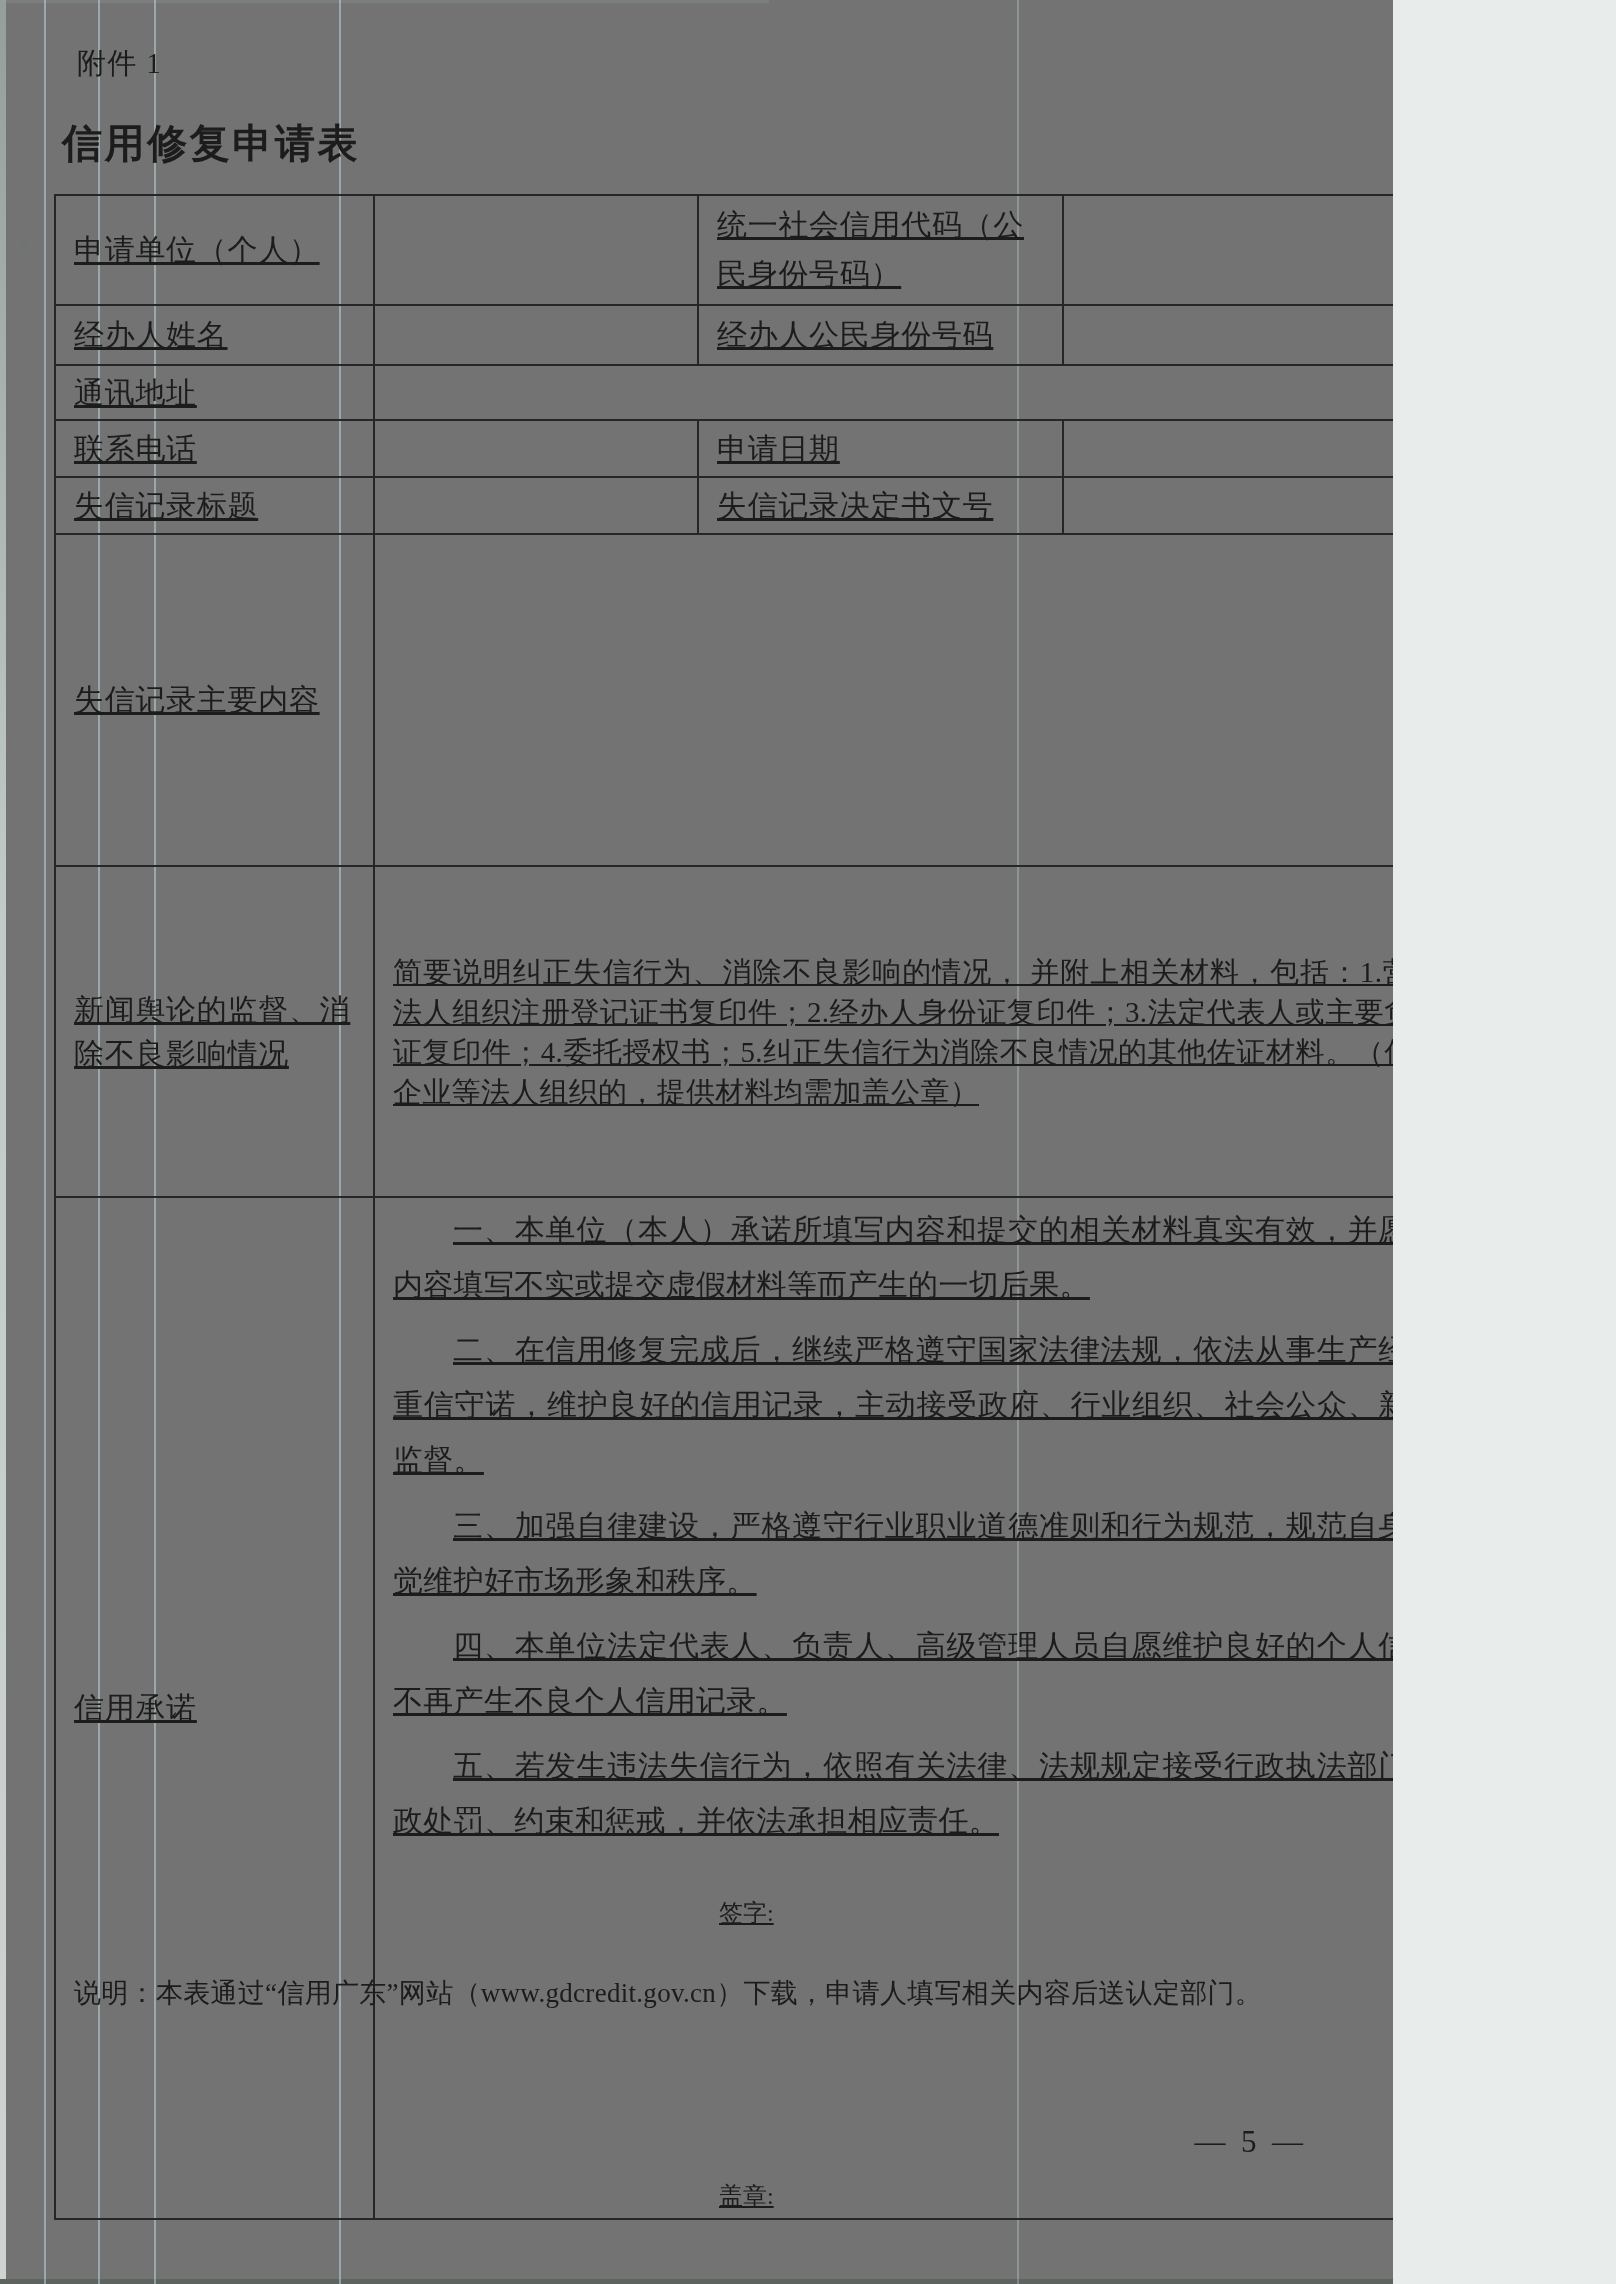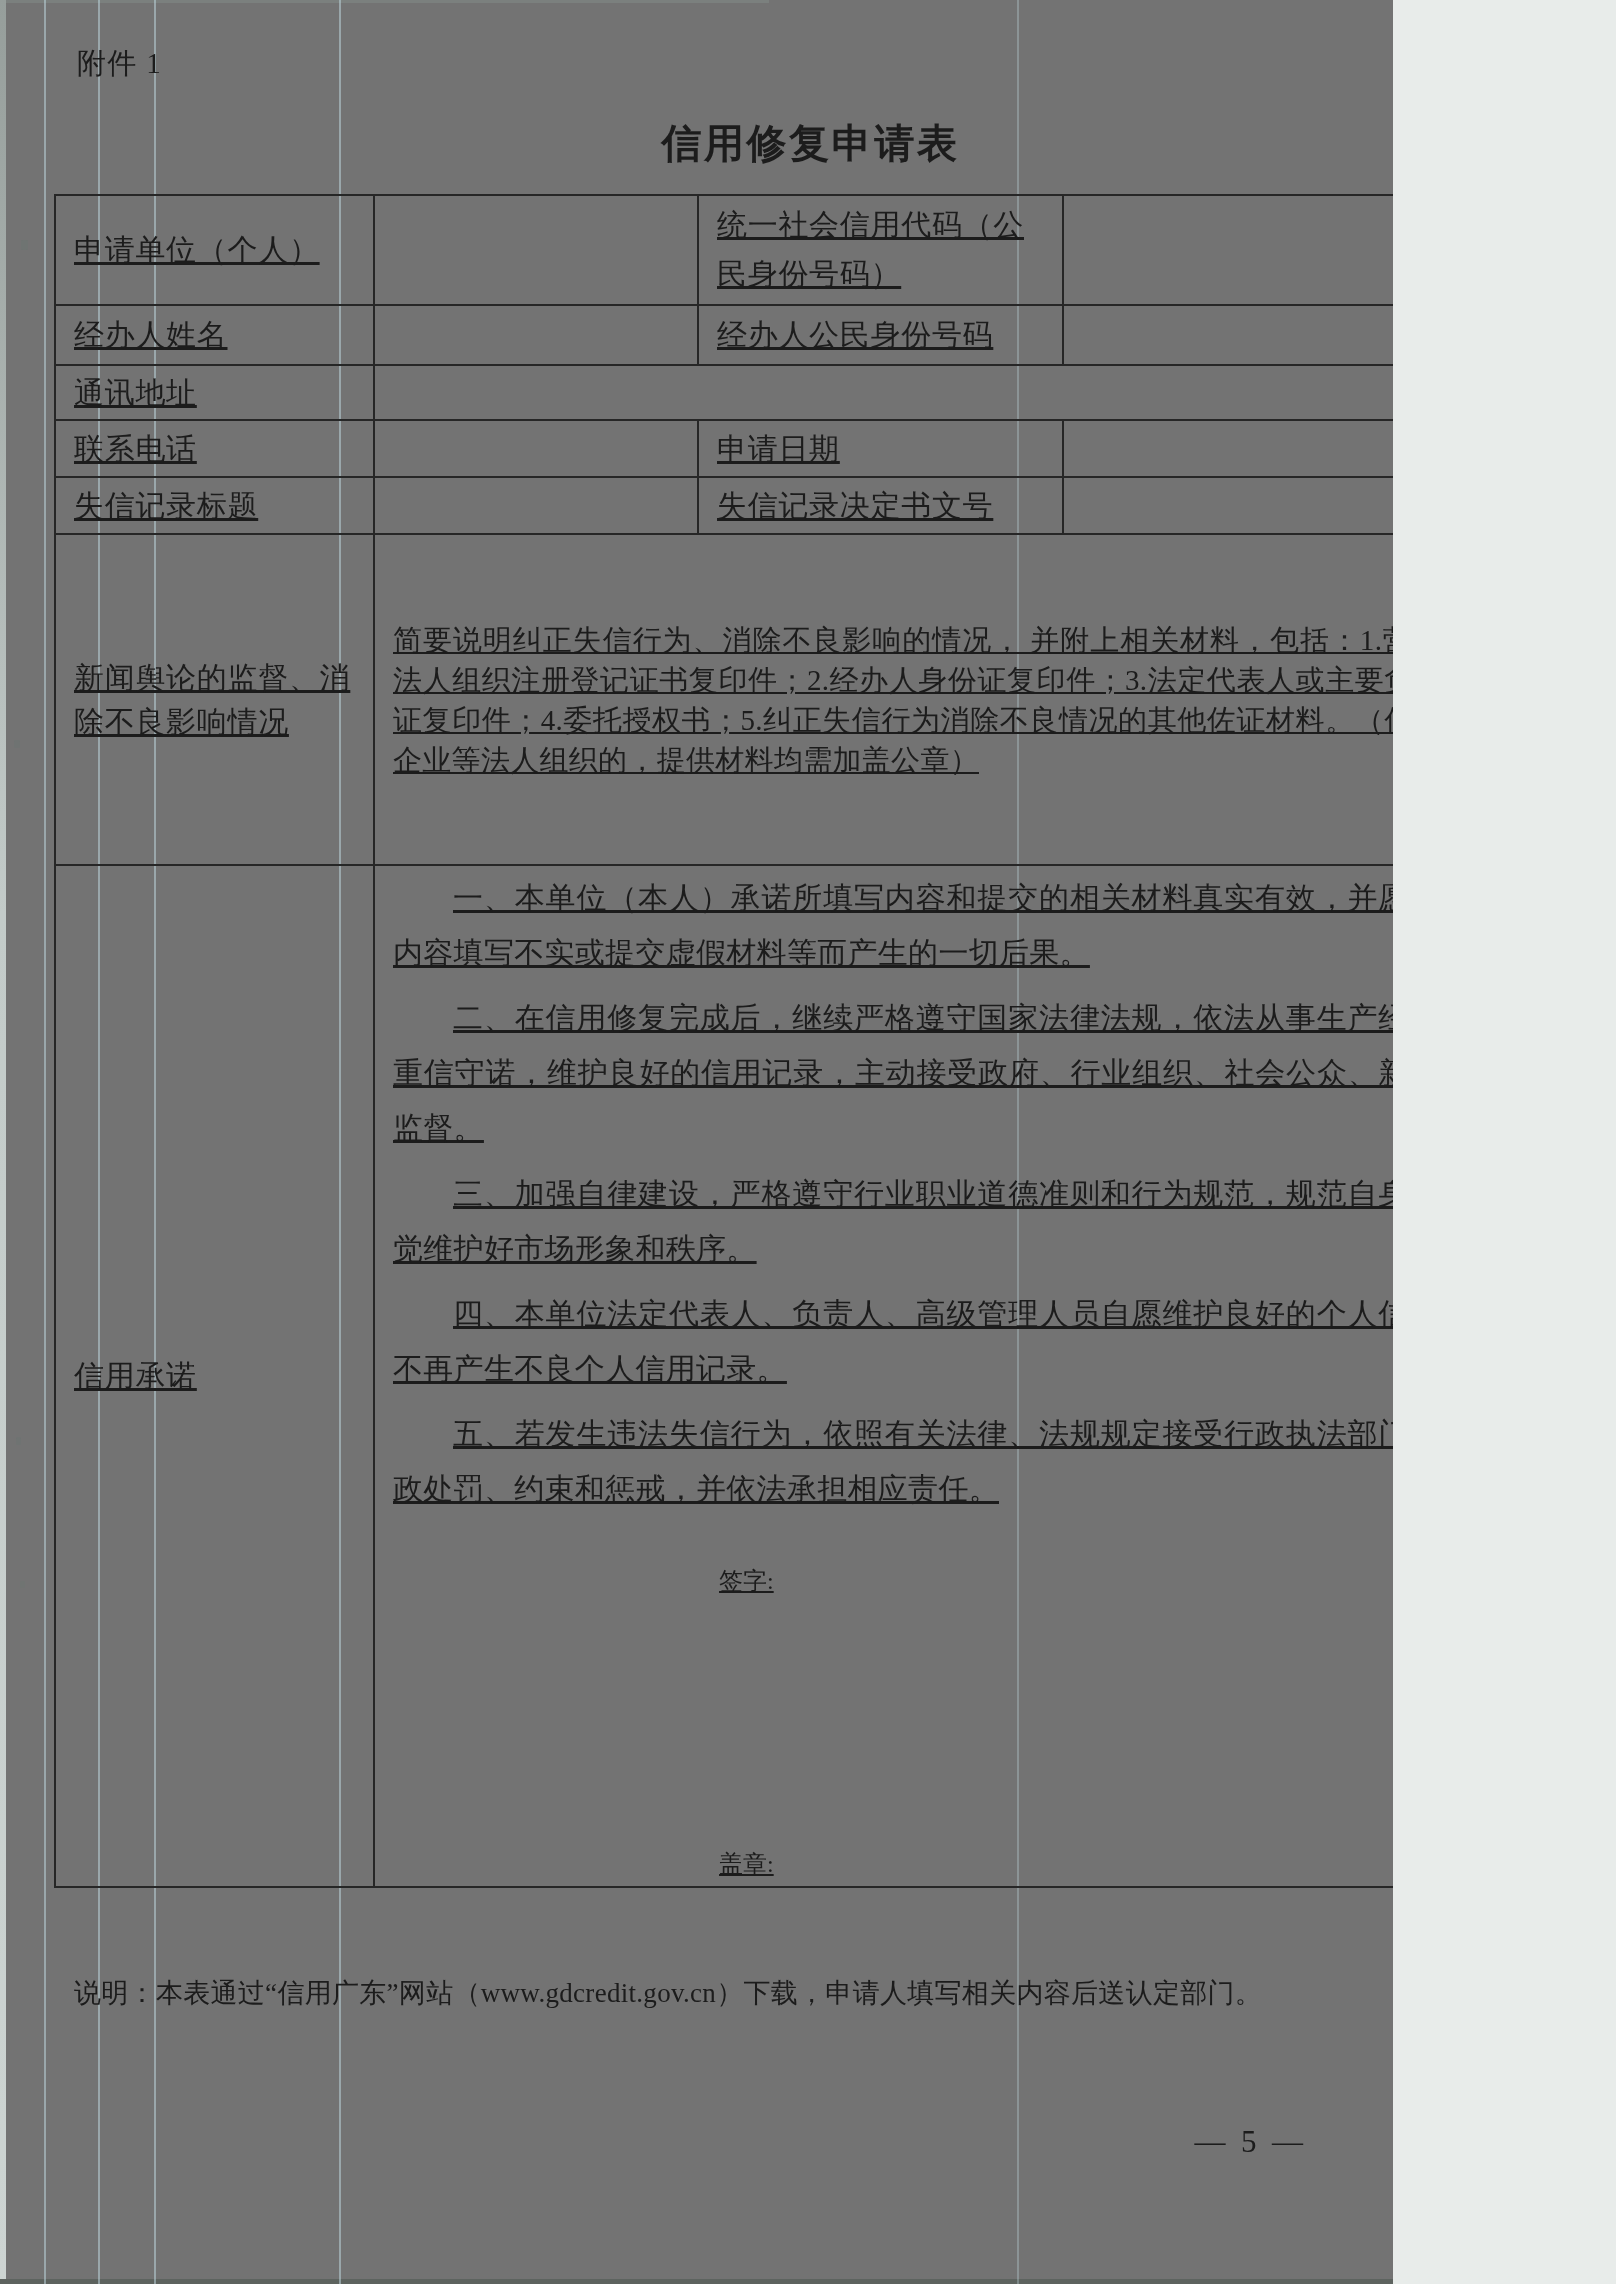--- a/index.html
+++ b/index.html
@@ -26,21 +26,21 @@
   .speck{position:absolute;background:#6e7472;border-radius:1.3px;}
   .speck.s1{left:21px;top:240px;width:6.5px;height:10.4px;opacity:.8;}
   .speck.s2{left:14.3px;top:740px;width:5.9px;height:7.8px;opacity:.7;}
   .speck.s3{left:15.6px;top:1437px;width:5.9px;height:7.8px;opacity:.7;}
   .speck.s4{left:19.6px;top:1581px;width:5.2px;height:6.5px;opacity:.6;}
 
   
   .attachment{position:absolute;left:77px;top:44px;font-size:29px;letter-spacing:1.3px;}
   .doc-title{
     position:absolute;left:62px;top:116px;width:1497px;margin:0;
-    text-align:center;font-size:40px;font-weight:700;letter-spacing:2.6px;
+    font-size:40px;font-weight:700;letter-spacing:2.6px;
   }
 
   
   table.form-table{
     position:absolute;left:54px;top:194px;width:1497px;
     border-collapse:collapse;table-layout:fixed;
     font-size:30px;line-height:1.45;text-decoration:underline;
   }
   table.form-table td{
     border:2px solid #262626;
@@ -138,20 +138,24 @@
         <td class="blank"></td>
         <td class="lbl">申请日期</td>
         <td class="blank"></td>
       </tr>
       <tr class="r5">
         <td class="lbl">失信记录标题</td>
         <td class="blank"></td>
         <td class="lbl">失信记录决定书文号</td>
         <td class="blank"></td>
       </tr>
+      <tr class="r6">
+        <td class="lbl">失信记录主要内容</td>
+        <td class="blank" colspan="3"></td>
+      </tr>
       <tr class="r7">
         <td class="lbl">新闻舆论的监督、消除不良影响情况</td>
         <td class="correction-cell" colspan="3">
           <p class="correction-text">简要说明纠正失信行为、消除不良影响的情况， 并附上相关材料，包括：1.营业执照或法人组织注册登记证书复印件；2.经办人身份证复印件；3.法定代表人或主要负责人身份证复印件；4.委托授权书；5.纠正失信行为消除不良情况的其他佐证材料。（信息主体为企业等法人组织的，提供材料均需加盖公章）</p>
         </td>
       </tr>
       <tr class="r8">
         <td class="lbl">信用承诺</td>
         <td class="commit-cell" colspan="3">
           <p class="commit-p">一、本单位（本人）承诺所填写内容和提交的相关材料真实有效，并愿意承担因内容填写不实或提交虚假材料等而产生的一切后果。</p>

